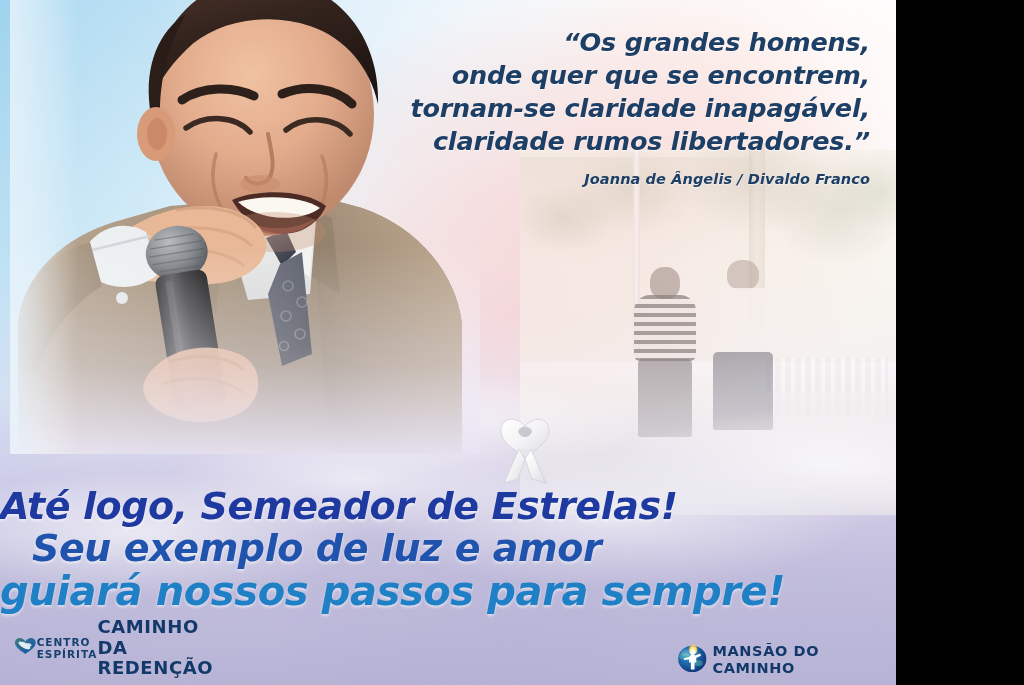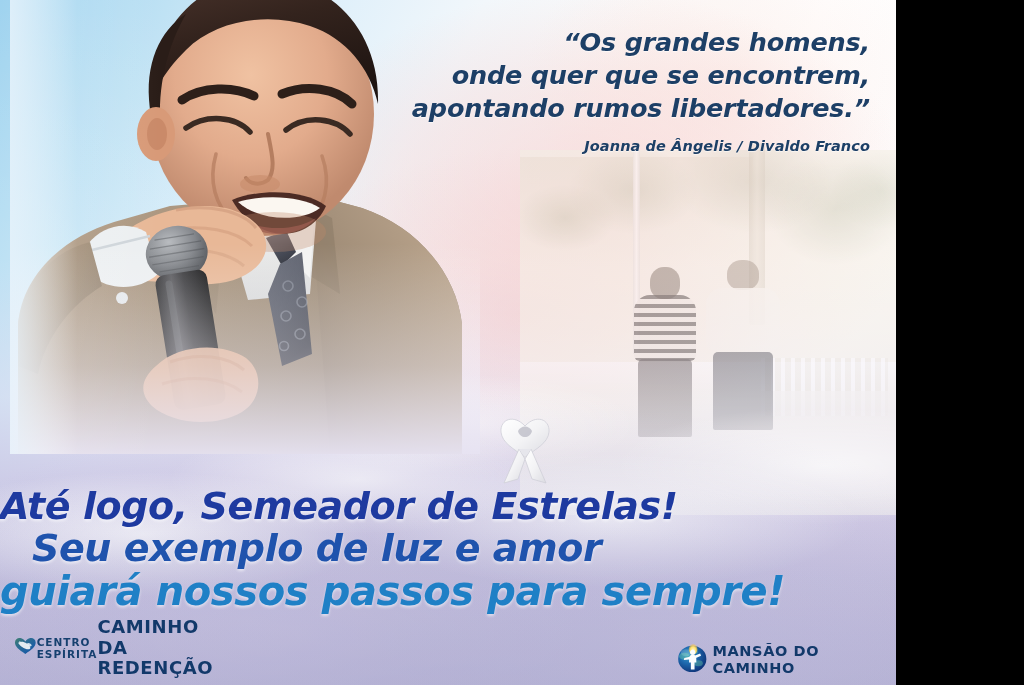--- a/index.html
+++ b/index.html
@@ -418,21 +418,22 @@
 
         <rect x="0" y="250" width="470" height="210" fill="url(#fadeBottom)"></rect>
         <rect x="0" y="0" width="150" height="460" fill="url(#fadeLeft)"></rect>
       </g>
     </svg>
   </div>
 
   <div id="quote-block">
     <div class="quote-line">“Os grandes homens,</div>
     <div class="quote-line">onde quer que se encontrem,</div>
-    <div class="quote-line">apontando rumos libertadores.”</div>
+    <div class="quote-line">tornam-se claridade inapagável,</div>
+    <div class="quote-line">claridade rumos libertadores.”</div>
     <div id="quote-credit">Joanna de Ângelis / Divaldo Franco</div>
   </div>
 
   <div id="ribbon">
     <svg viewBox="0 0 62 78" xmlns="http://www.w3.org/2000/svg">
       <defs>
         <linearGradient id="ribG" x1="0" y1="0" x2="1" y2="1">
           <stop offset="0%" stop-color="#ffffff"></stop>
           <stop offset="50%" stop-color="#f3f3f5"></stop>
           <stop offset="100%" stop-color="#dcdce2"></stop>

